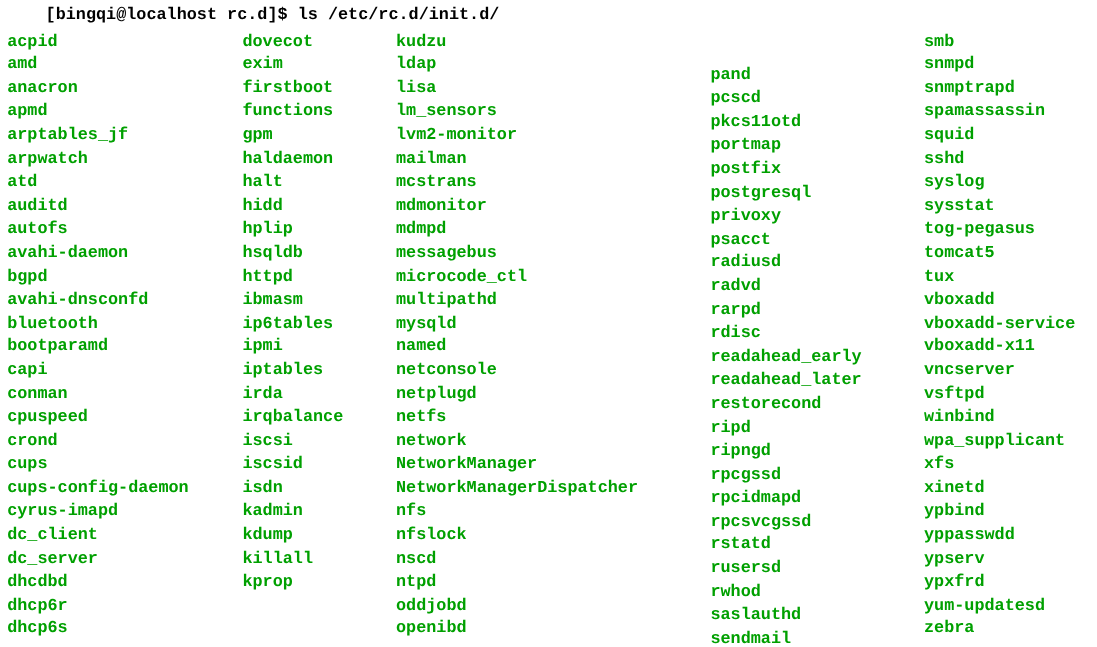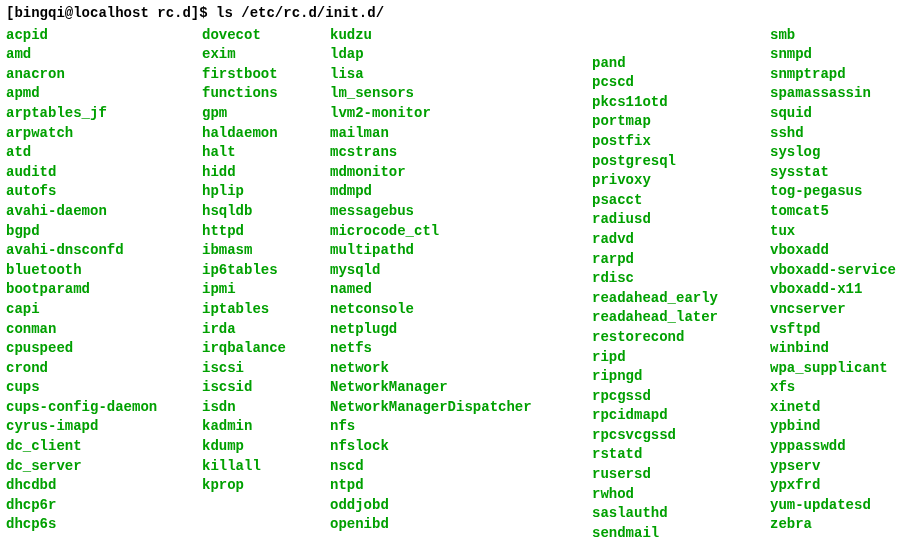--- a/index.html
+++ b/index.html
@@ -8,20 +8,21 @@
       font-family: 'Courier New', Courier, monospace;
       font-size: 14px;
       line-height: 1.4;
       padding: 4px 6px;
       white-space: nowrap;
     }
     .prompt-line {
       color: #000000;
       font-weight: bold;
       margin-bottom: 2px;
+      margin-left: 32px;
     }
     .prompt-line .user { color: #000000; }
     .prompt-line .cmd { color: #000000; font-weight: bold; }
     .listing {
       display: flex;
       gap: 10px;
     }
     .col {
       display: flex;
       flex-direction: column;

